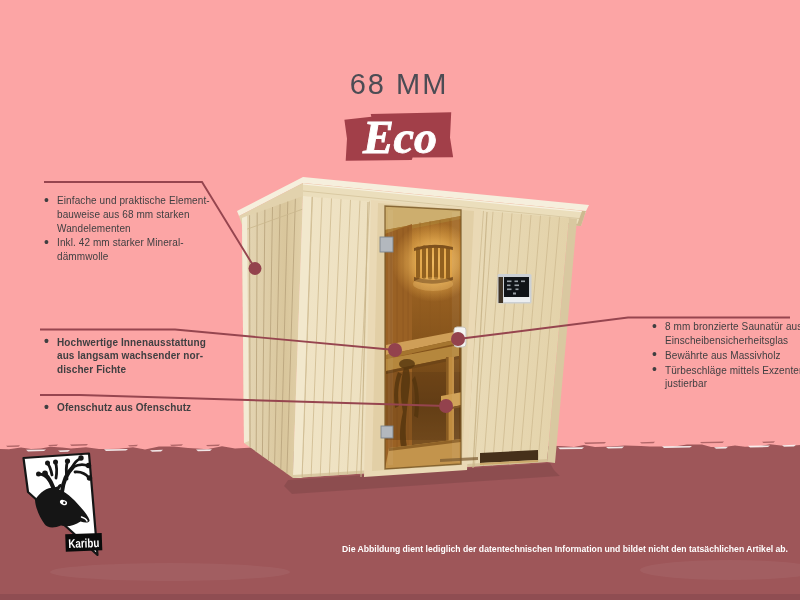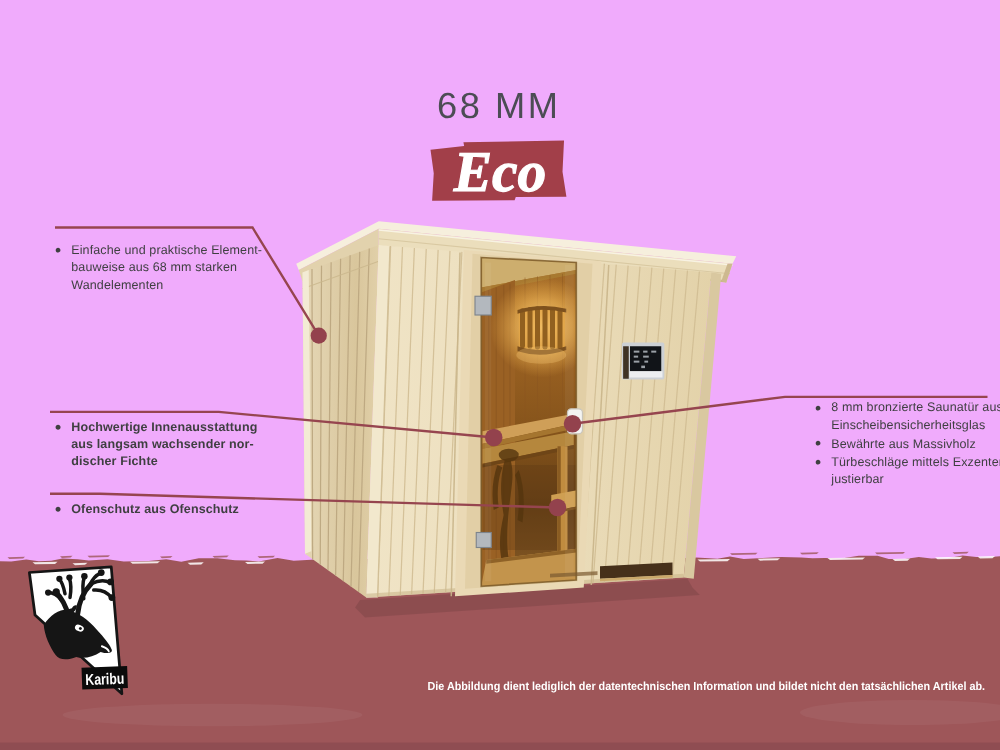--- a/index.html
+++ b/index.html
@@ -1,15 +1,15 @@
 <!DOCTYPE html>
 <html><head><meta charset="utf-8"><title>Eco 68</title>
 <style>
 html,body{margin:0;padding:0;}
-#stage{position:relative;width:800px;height:600px;background:#f0abfc;overflow:hidden;
+#stage{position:relative;width:800px;height:600px;background:#fca5a5;overflow:hidden;
   font-family:"Liberation Sans",sans-serif;}
 #art{position:absolute;left:0;top:0;}
 .tb{position:absolute;color:#3f3f41;font-size:10px;line-height:13.75px;letter-spacing:0.1px;}
 .tb ul{margin:0;padding:0;list-style:none;}
 .tb li{position:relative;padding-left:13px;margin:0 0 1.2px 0;}
 .tb li:before{content:"\2022";position:absolute;left:0;top:-0.5px;font-size:14px;}
 </style></head>
 <body>
 <div id="stage">
 <div id="art"><svg width="800" height="600" viewBox="0 0 800 600" xmlns="http://www.w3.org/2000/svg" font-family="Liberation Sans, sans-serif">
@@ -287,20 +287,21 @@
     <rect x="65.5" y="533.5" width="36.5" height="17.5" fill="#0b0b0b"></rect>
     <text x="83.8" y="547.5" text-anchor="middle" font-size="12.5" font-weight="bold" fill="#fff" textLength="31" lengthAdjust="spacingAndGlyphs">Karibu</text>
   </g>
 </g>
 
 <text x="565" y="552" text-anchor="middle" font-size="9.3" font-weight="bold" fill="#fff" textLength="446" lengthAdjust="spacingAndGlyphs">Die Abbildung dient lediglich der datentechnischen Information und bildet nicht den tatsächlichen Artikel ab.</text>
 </svg></div>
 <div class="tb" style="left:44px;top:194px;width:170px;">
 <ul>
 <li>Einfache und praktische Element-<br>bauweise aus 68 mm starken<br>Wandelementen</li>
+<li>Inkl. 42 mm starker Mineral-<br>dämmwolle</li>
 </ul>
     </div>
 <div class="tb" style="left:44px;top:335.6px;width:170px;font-weight:bold;">
 <ul>
 <li>Hochwertige Innenausstattung<br>aus langsam wachsender nor-<br>discher Fichte</li>
 <li style="margin-top:24.4px;">Ofenschutz aus Ofenschutz</li>
 </ul>
     </div>
 <div class="tb" style="left:652px;top:320.1px;width:175px;">
 <ul>

